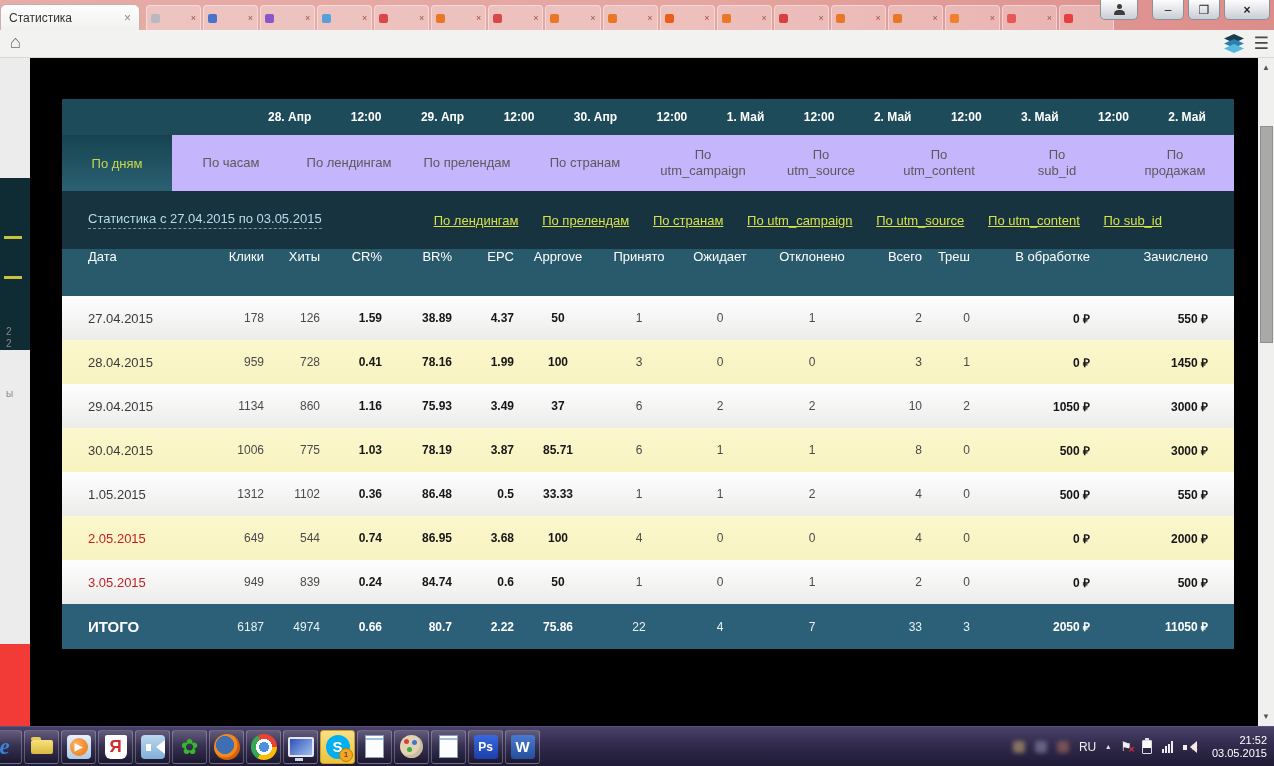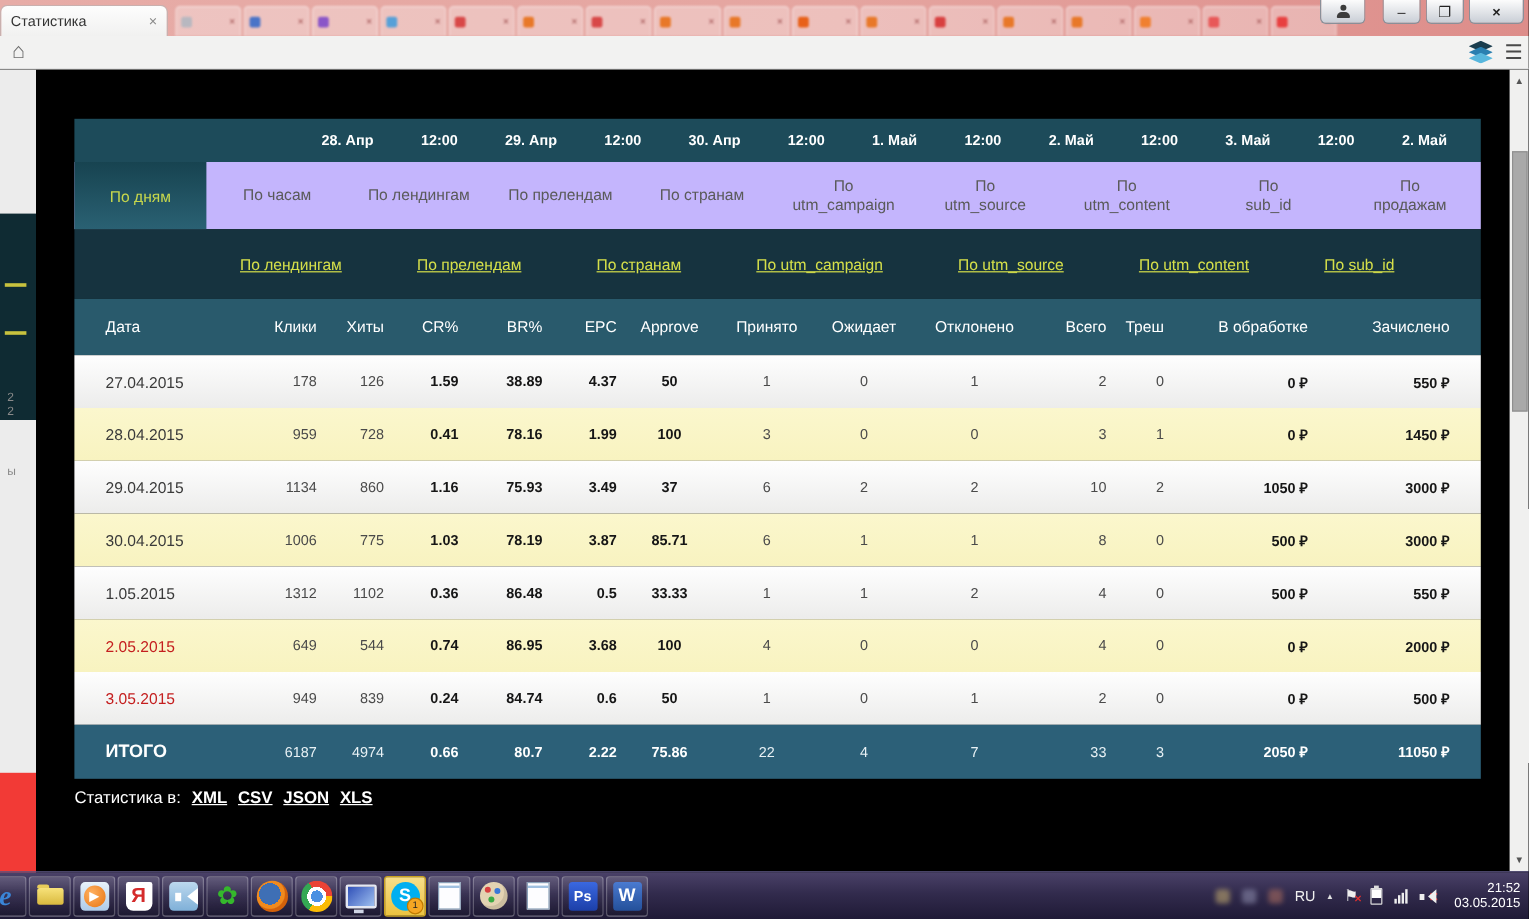--- a/index.html
+++ b/index.html
@@ -59,21 +59,21 @@
   .tabsrow{height:56px;display:flex;background:#c4b5fd;}
   .tab-active{width:110px;background:linear-gradient(#174350,#2a6173);color:#c8d84c;
     display:flex;align-items:center;justify-content:center;font-size:13px;}
   .tab{flex:1;display:flex;align-items:center;justify-content:center;color:#5a5a5a;font-size:13px;
     text-align:center;white-space:pre-line;line-height:16px;}
   .filterrow{height:58px;background:#16333f;display:flex;align-items:center;padding:0 72px 0 26px;box-sizing:border-box;}
   .period{color:#b9dcec;font-size:13px;border-bottom:1px dashed #6f9cb2;padding-bottom:2px;white-space:nowrap;}
   .flinks{flex:1;display:flex;justify-content:space-between;margin-left:112px;}
   .flink{color:#d6e04a;font-size:13px;text-decoration:underline;white-space:nowrap;}
 
-  .thead{height:47px;background:#295a6c;display:flex;align-items:center;color:#fff;font-size:13px;}
+  .thead{height:47px;background:#295a6c;display:flex;align-items:flex-start;color:#fff;font-size:13px;}
   .trow{height:44px;display:flex;align-items:center;}
   .trow.light{background:linear-gradient(#fefefe,#ececeb);}
   .trow.yellow{background:linear-gradient(#fbf7cd,#f8f3c0);}
   .trow.total{height:45px;background:#2c6078;}
   .cell{box-sizing:border-box;font-size:12px;color:#4a4a4a;}
   .thead .cell{color:#fff;font-size:13px;}
   .cell.big{font-size:12px;font-weight:bold;color:#161616;}
   .cell.datecell{font-size:13px;color:#3a3a3a;}
   .cell.datecell.red{color:#c41e1e;}
   .total .cell{color:#e8f1f5;}
@@ -320,20 +320,21 @@
           <div class="tab">По
 utm_content</div>
           <div class="tab">По
 sub_id</div>
           <div class="tab">По
 продажам</div>
         </div>
     </div>
 
     <div class="filterrow">
+      <span class="period">Статистика с 27.04.2015 по 03.05.2015</span>
       <div class="flinks" id="flinks">
           <span class="flink">По лендингам</span>
           <span class="flink">По прелендам</span>
           <span class="flink">По странам</span>
           <span class="flink">По utm_campaign</span>
           <span class="flink">По utm_source</span>
           <span class="flink">По utm_content</span>
           <span class="flink">По sub_id</span>
         </div>
     </div>
@@ -478,29 +479,20 @@
           <div class="cell c7">22</div>
           <div class="cell c8">4</div>
           <div class="cell c9">7</div>
           <div class="cell c10">33</div>
           <div class="cell c11">3</div>
           <div class="cell c12 big">2050 ₽</div>
           <div class="cell c13 big">11050 ₽</div>
         </div>
       </div>
 
-    <div class="exportline">
-      <span>Статистика в:</span>
-      <span id="fmts" style="display:flex">
-          <span class="fmt">XML</span>
-          <span class="fmt">CSV</span>
-          <span class="fmt">JSON</span>
-          <span class="fmt">XLS</span>
-        </span>
-    </div>
 
   </div>
 
   <div class="scroll">
     <div class="sarr up">▲</div>
     <div class="sthumb"></div>
     <div class="sarr dn">▼</div>
   </div>
 </div>
 

